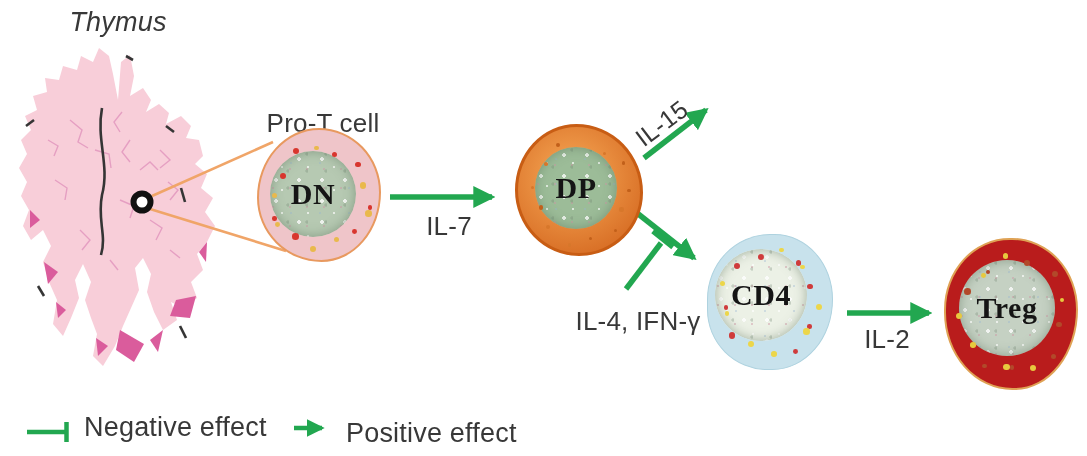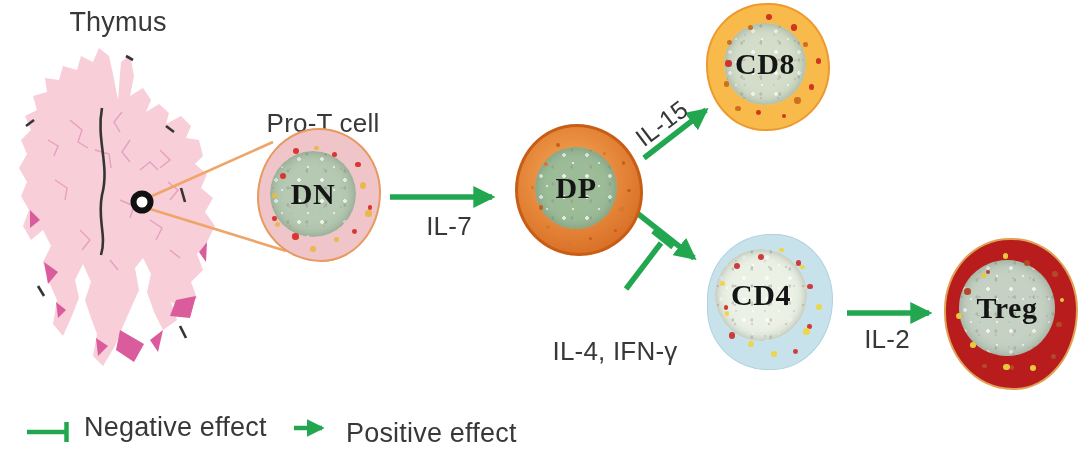--- a/index.html
+++ b/index.html
@@ -129,25 +129,25 @@
     </g>
     <line class="pos-stroke" x1="847" y1="313" x2="929" y2="313" stroke-width="5.5" marker-end="url(#ah)"></line>
 
     <g>
       <line class="pos-stroke" x1="27" y1="432" x2="66" y2="432" stroke-width="4.5"></line>
       <line class="pos-stroke" x1="66.5" y1="422" x2="66.5" y2="442" stroke-width="4.5"></line>
     </g>
     <line class="pos-stroke" x1="294" y1="428" x2="322" y2="428" stroke-width="4.5" marker-end="url(#ah)"></line>
   </svg>
 
-  <div class="label centered" style="left:38px;top:8px;width:160px;font-size:27px;">Thymus</div>
+  <div class="label centered" style="left:38px;top:8px;width:160px;font-size:27px;font-style:italic;">Thymus</div>
   <div class="label centered" style="left:243px;top:82px;width:160px;margin-top:27px;">Pro-T cell</div>
   <div class="label centered" style="left:389px;top:212px;width:120px;">IL-7</div>
   <div class="label centered" style="left:614px;top:110px;width:96px;transform:rotate(-37deg);font-size:25px;">IL-15</div>
-  <div class="label centered" style="left:525px;top:307px;width:180px;margin-top:30px;">IL-4, IFN-γ</div>
+  <div class="label centered" style="left:548px;top:307px;width:180px;">IL-4, IFN-γ</div>
   <div class="label centered" style="left:837px;top:325px;width:100px;">IL-2</div>
 
   <div class="cell" style="left: 257px; top: 128px; width: 124px; height: 134px; border-radius: 50% 50% 48% 52% / 52% 48%; border: 2.5px solid rgb(232, 153, 95); background: rgb(239, 197, 201); text-align: center;">
     <div class="nucleus" style="left: 11px; top: 21px; width: 86px; height: 86px; background-color: rgb(182, 201, 178);">
       <span class="cell-label">DN</span>
     </div>
   <span class="dot" style="left: 108.558px; top: 75.1158px; width: 4.5px; height: 4.5px; background: rgb(216, 54, 46);"></span>
       <span class="dot" style="left: 15.8278px; top: 92.1653px; width: 4.85714px; height: 4.85714px; background: rgb(233, 185, 76);"></span>
       <span class="dot" style="left: 72.7542px; top: 21.9958px; width: 5.21429px; height: 5.21429px; background: rgb(216, 54, 46);"></span>
       <span class="dot" style="left: 74.8838px; top: 106.589px; width: 5.57143px; height: 5.57143px; background: rgb(233, 185, 76);"></span>
@@ -172,38 +172,20 @@
       <span class="dot" style="left: 103.782px; top: 34.0689px; width: 3.57143px; height: 3.57143px; background: rgb(194, 96, 26);"></span>
       <span class="dot" style="left: 49.5972px; top: 115.89px; width: 3.85714px; height: 3.85714px; background: rgb(215, 119, 43);"></span>
       <span class="dot" style="left: 38.1479px; top: 15.5894px; width: 4.14286px; height: 4.14286px; background: rgb(194, 96, 26);"></span>
       <span class="dot" style="left: 101.247px; top: 80.2984px; width: 4.42857px; height: 4.42857px; background: rgb(215, 119, 43);"></span>
       <span class="dot" style="left: 20.6277px; top: 78.2699px; width: 4.71429px; height: 4.71429px; background: rgb(194, 96, 26);"></span>
       <span class="dot" style="left: 84.5985px; top: 24.8574px; width: 3px; height: 3px; background: rgb(215, 119, 43);"></span>
       <span class="dot" style="left: 70.9465px; top: 110.124px; width: 3.28571px; height: 3.28571px; background: rgb(194, 96, 26);"></span>
       <span class="dot" style="left: 26.0967px; top: 34.9884px; width: 3.57143px; height: 3.57143px; background: rgb(215, 119, 43);"></span>
       <span class="dot" style="left: 108.66px; top: 61.5426px; width: 3.85714px; height: 3.85714px; background: rgb(194, 96, 26);"></span>
       <span class="dot" style="left: 27.781px; top: 98.0823px; width: 4.14286px; height: 4.14286px; background: rgb(215, 119, 43);"></span>
-    </div>
-  <div class="cell" style="left: 706px; top: 3px; width: 124px; height: 128px; border-radius: 50% 50% 52% 48% / 48% 52% 50%; border: 2.5px solid rgb(238, 153, 48); background: rgb(248, 186, 74);">
-    <div class="nucleus" style="left: 16px; top: 18px; width: 82px; height: 82px; background-color: rgb(211, 221, 202);">
-      <span class="cell-label">CD8</span>
-    </div>
-  <span class="dot" style="left: 73.5949px; top: 108.712px; width: 4.5px; height: 4.5px; background: rgb(207, 53, 32);"></span>
-      <span class="dot" style="left: 18.7438px; top: 35.1146px; width: 4.85714px; height: 4.85714px; background: rgb(204, 111, 31);"></span>
-      <span class="dot" style="left: 107.723px; top: 53.4547px; width: 5.21429px; height: 5.21429px; background: rgb(207, 53, 32);"></span>
-      <span class="dot" style="left: 27.2539px; top: 100.714px; width: 5.57143px; height: 5.57143px; background: rgb(204, 111, 31);"></span>
-      <span class="dot" style="left: 58.1542px; top: 8.66215px; width: 5.92857px; height: 5.92857px; background: rgb(207, 53, 32);"></span>
-      <span class="dot" style="left: 86.3183px; top: 92.4854px; width: 6.28571px; height: 6.28571px; background: rgb(204, 111, 31);"></span>
-      <span class="dot" style="left: 17.1611px; top: 55.3921px; width: 6.64286px; height: 6.64286px; background: rgb(207, 53, 32);"></span>
-      <span class="dot" style="left: 95.0823px; top: 37.0354px; width: 4.5px; height: 4.5px; background: rgb(204, 111, 31);"></span>
-      <span class="dot" style="left: 48.3367px; top: 105.053px; width: 4.85714px; height: 4.85714px; background: rgb(207, 53, 32);"></span>
-      <span class="dot" style="left: 40.0182px; top: 20.1977px; width: 5.21429px; height: 5.21429px; background: rgb(204, 111, 31);"></span>
-      <span class="dot" style="left: 100.624px; top: 79.4428px; width: 5.57143px; height: 5.57143px; background: rgb(207, 53, 32);"></span>
-      <span class="dot" style="left: 15.5007px; top: 75.705px; width: 5.92857px; height: 5.92857px; background: rgb(204, 111, 31);"></span>
-      <span class="dot" style="left: 82.8397px; top: 19.4652px; width: 6.28571px; height: 6.28571px; background: rgb(207, 53, 32);"></span>
     </div>
   <div class="cell" style="left: 707px; top: 234px; width: 126px; height: 136px; border-radius: 52% 48% 50% 50% / 50% 50% 54% 46%; border: 1.8px solid rgb(174, 210, 223); background: rgb(200, 226, 236); text-align: right;">
     <div class="nucleus" style="left: 7px; top: 14px; width: 92px; height: 92px; background-color: rgb(236, 241, 230);">
       <span class="cell-label">CD4</span>
     </div>
   <span class="dot" style="left: 99.4183px; top: 89.1327px; width: 4.5px; height: 4.5px; background: rgb(207, 59, 59);"></span>
       <span class="dot" style="left: 16.5397px; top: 75.7815px; width: 4.85714px; height: 4.85714px; background: rgb(236, 214, 74);"></span>
       <span class="dot" style="left: 87.9676px; top: 25.4734px; width: 5.21429px; height: 5.21429px; background: rgb(207, 59, 59);"></span>
       <span class="dot" style="left: 63.4665px; top: 115.952px; width: 5.57143px; height: 5.57143px; background: rgb(236, 214, 74);"></span>
       <span class="dot" style="left: 26.4998px; top: 28.4511px; width: 5.92857px; height: 5.92857px; background: rgb(207, 59, 59);"></span>

